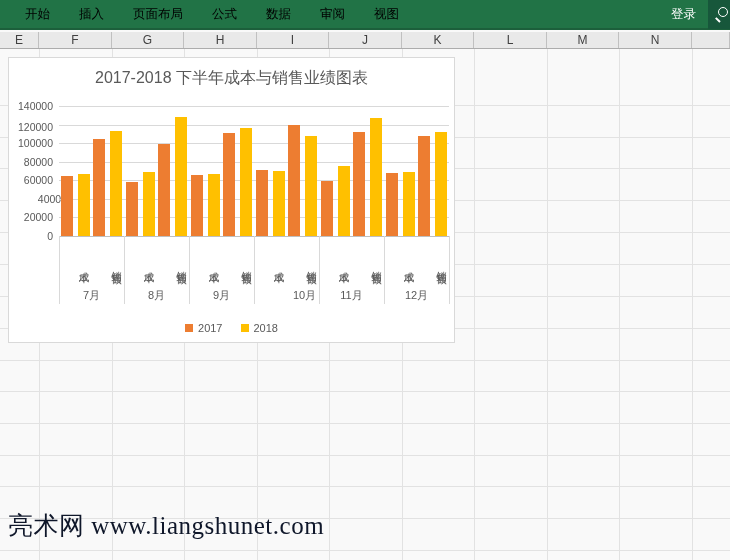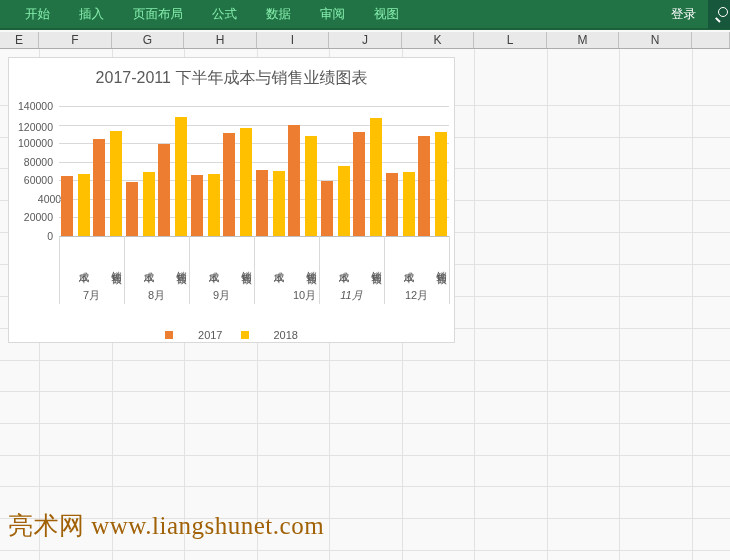--- a/index.html
+++ b/index.html
@@ -3,21 +3,21 @@
 <meta charset="utf-8">
 <style>
   * { margin:0; padding:0; box-sizing:border-box; }
   html,body { width:730px; height:560px; overflow:hidden; }
   body { font-family:"Liberation Sans","DejaVu Sans",sans-serif; background:#F9F9F9; position:relative; }
 
   
   .ribbon { position:absolute; left:0; top:0; width:730px; height:30px;
             background:#217346; border-bottom:2px solid #1C5F3B;
             display:flex; align-items:center; z-index:30; }
-  .ribbon-tab { color:#86efac; font-size:12.5px; margin-left:29px; cursor:default; white-space:nowrap; }
+  .ribbon-tab { color:#000000; font-size:12.5px; margin-left:29px; cursor:default; white-space:nowrap; }
   .ribbon-tab:first-child { margin-left:25px; }
   .tellme { display:flex; align-items:center; margin-left:30px; color:#B7D3C3; font-size:12.5px; }
   .bulb { width:12px; height:12px; margin-right:7px; position:relative; display:inline-block; }
   .bulb::before { content:""; position:absolute; left:2px; top:0; width:8px; height:8px;
                   border:1px solid #B7D3C3; border-radius:50%; }
   .bulb::after { content:""; position:absolute; left:4px; top:9px; width:4px; height:2px;
                  border-top:1px solid #B7D3C3; border-bottom:1px solid #B7D3C3; }
   .signin { margin-left:auto; color:#FFFFFF; font-size:12.5px; }
   .searchbtn { width:22px; height:30px; background:#17573B; margin-left:12px;
                display:flex; align-items:center; justify-content:flex-start; overflow:hidden; }
@@ -46,27 +46,27 @@
   .ylab { position:absolute; text-align:right; width:40px; font-size:10.5px; color:#595959; }
   .cgrid { position:absolute; height:1px; background:#D9D9D9; }
   .xaxis { position:absolute; height:1px; background:#BFBFBF; }
   .bar { position:absolute; }
   .subcat { position:absolute; writing-mode:vertical-rl; text-orientation:upright;
             font-size:10.5px; color:#595959; letter-spacing:1px; text-align:left;
             display:flex; justify-content:center; }
   .monthlab { position:absolute; text-align:center; font-size:11px; color:#595959; }
   .divline { position:absolute; width:1px; background:#D9D9D9; }
   .legend { position:absolute; left:0; width:100%; display:flex; justify-content:center; }
-  .legend-item { display:flex; align-items:center; margin:15px 9px; font-size:11px; color:#595959;gap:20px; }
+  .legend-item { display:flex; align-items:center; margin:8px 9px; font-size:11px; color:#595959; }
   .legend-swatch { width:8px; height:8px; margin-right:5px; display:inline-block; }
 
   
   .watermark { position:absolute; left:8px; top:509px; z-index:15;
                font-family:"Liberation Serif","DejaVu Serif",serif;
-               font-size:25px; color:#a16207; letter-spacing:0.5px; }
+               font-size:25px; color:#0f172a; letter-spacing:0.5px; }
 </style>
 </head>
 <body>
 
 <div class="ribbon">
   <span id="tabs-mount" style="display:contents"><span class="ribbon-tab">开始</span><span class="ribbon-tab">插入</span><span class="ribbon-tab">页面布局</span><span class="ribbon-tab">公式</span><span class="ribbon-tab">数据</span><span class="ribbon-tab">审阅</span><span class="ribbon-tab">视图</span></span>
   <span class="signin">登录</span>
   <span class="searchbtn">
     <span class="mag"></span>
   </span>
@@ -108,21 +108,21 @@
     <div class="gl-v" style="left: 257px;"></div>
     <div class="gl-v" style="left: 329px;"></div>
     <div class="gl-v" style="left: 402px;"></div>
     <div class="gl-v" style="left: 474px;"></div>
     <div class="gl-v" style="left: 547px;"></div>
     <div class="gl-v" style="left: 619px;"></div>
     <div class="gl-v" style="left: 692px;"></div>
   </div>
 
 <div class="chart" id="chart-mount">
-  <div class="chart-title">2017-2011 下半年成本与销售业绩图表</div>
+  <div class="chart-title">2017-2018 下半年成本与销售业绩图表</div>
 <div class="ylab" style="left: 4px; top: 42px;">140000</div>
     <div class="cgrid" style="left: 50px; top: 48px; width: 390px;"></div>
     <div class="ylab" style="left: 4px; top: 63px;">120000</div>
     <div class="cgrid" style="left: 50px; top: 66.5714px; width: 390px;"></div>
     <div class="ylab" style="left: 4px; top: 79.1429px;">100000</div>
     <div class="cgrid" style="left: 50px; top: 85.1429px; width: 390px;"></div>
     <div class="ylab" style="left: 4px; top: 97.7143px;">80000</div>
     <div class="cgrid" style="left: 50px; top: 103.714px; width: 390px;"></div>
     <div class="ylab" style="left: 4px; top: 116.286px;">60000</div>
     <div class="cgrid" style="left: 50px; top: 122.286px; width: 390px;"></div>
@@ -163,21 +163,21 @@
     <div class="bar" style="left: 296.25px; top: 77.7143px; width: 12px; height: 100.286px; background: rgb(255, 192, 0);"></div>
     <div class="subcat" style="left: 277.5px; top: 184px; width: 32.5px; height: 44px;">销售额</div>
     <div class="monthlab" style="left: 245px; top: 230px; width: 65px; padding-left: 36px;">10月</div>
     <div class="divline" style="left: 245px; top: 178px; height: 68px;"></div>
     <div class="bar" style="left: 311.75px; top: 123.214px; width: 12px; height: 54.7857px; background: rgb(237, 125, 49);"></div>
     <div class="bar" style="left: 328.75px; top: 108.357px; width: 12px; height: 69.6429px; background: rgb(255, 192, 0);"></div>
     <div class="subcat" style="left: 310px; top: 184px; width: 32.5px; height: 44px;">成本</div>
     <div class="bar" style="left: 344.25px; top: 74px; width: 12px; height: 104px; background: rgb(237, 125, 49);"></div>
     <div class="bar" style="left: 361.25px; top: 60.0714px; width: 12px; height: 117.929px; background: rgb(255, 192, 0);"></div>
     <div class="subcat" style="left: 342.5px; top: 184px; width: 32.5px; height: 44px;">销售额</div>
-    <div class="monthlab" style="left: 310px; top: 230px; width: 65px; font-style: italic;">11月</div>
+    <div class="monthlab" style="left: 310px; top: 230px; width: 65px;">11月</div>
     <div class="divline" style="left: 310px; top: 178px; height: 68px;"></div>
     <div class="bar" style="left: 376.75px; top: 114.857px; width: 12px; height: 63.1429px; background: rgb(237, 125, 49);"></div>
     <div class="bar" style="left: 393.75px; top: 113.929px; width: 12px; height: 64.0714px; background: rgb(255, 192, 0);"></div>
     <div class="subcat" style="left: 375px; top: 184px; width: 32.5px; height: 44px;">成本</div>
     <div class="bar" style="left: 409.25px; top: 77.7143px; width: 12px; height: 100.286px; background: rgb(237, 125, 49);"></div>
     <div class="bar" style="left: 426.25px; top: 74px; width: 12px; height: 104px; background: rgb(255, 192, 0);"></div>
     <div class="subcat" style="left: 407.5px; top: 184px; width: 32.5px; height: 44px;">销售额</div>
     <div class="monthlab" style="left: 375px; top: 230px; width: 65px;">12月</div>
     <div class="divline" style="left: 375px; top: 178px; height: 68px;"></div>
     <div class="divline" style="left: 440px; top: 178px; height: 68px;"></div>

